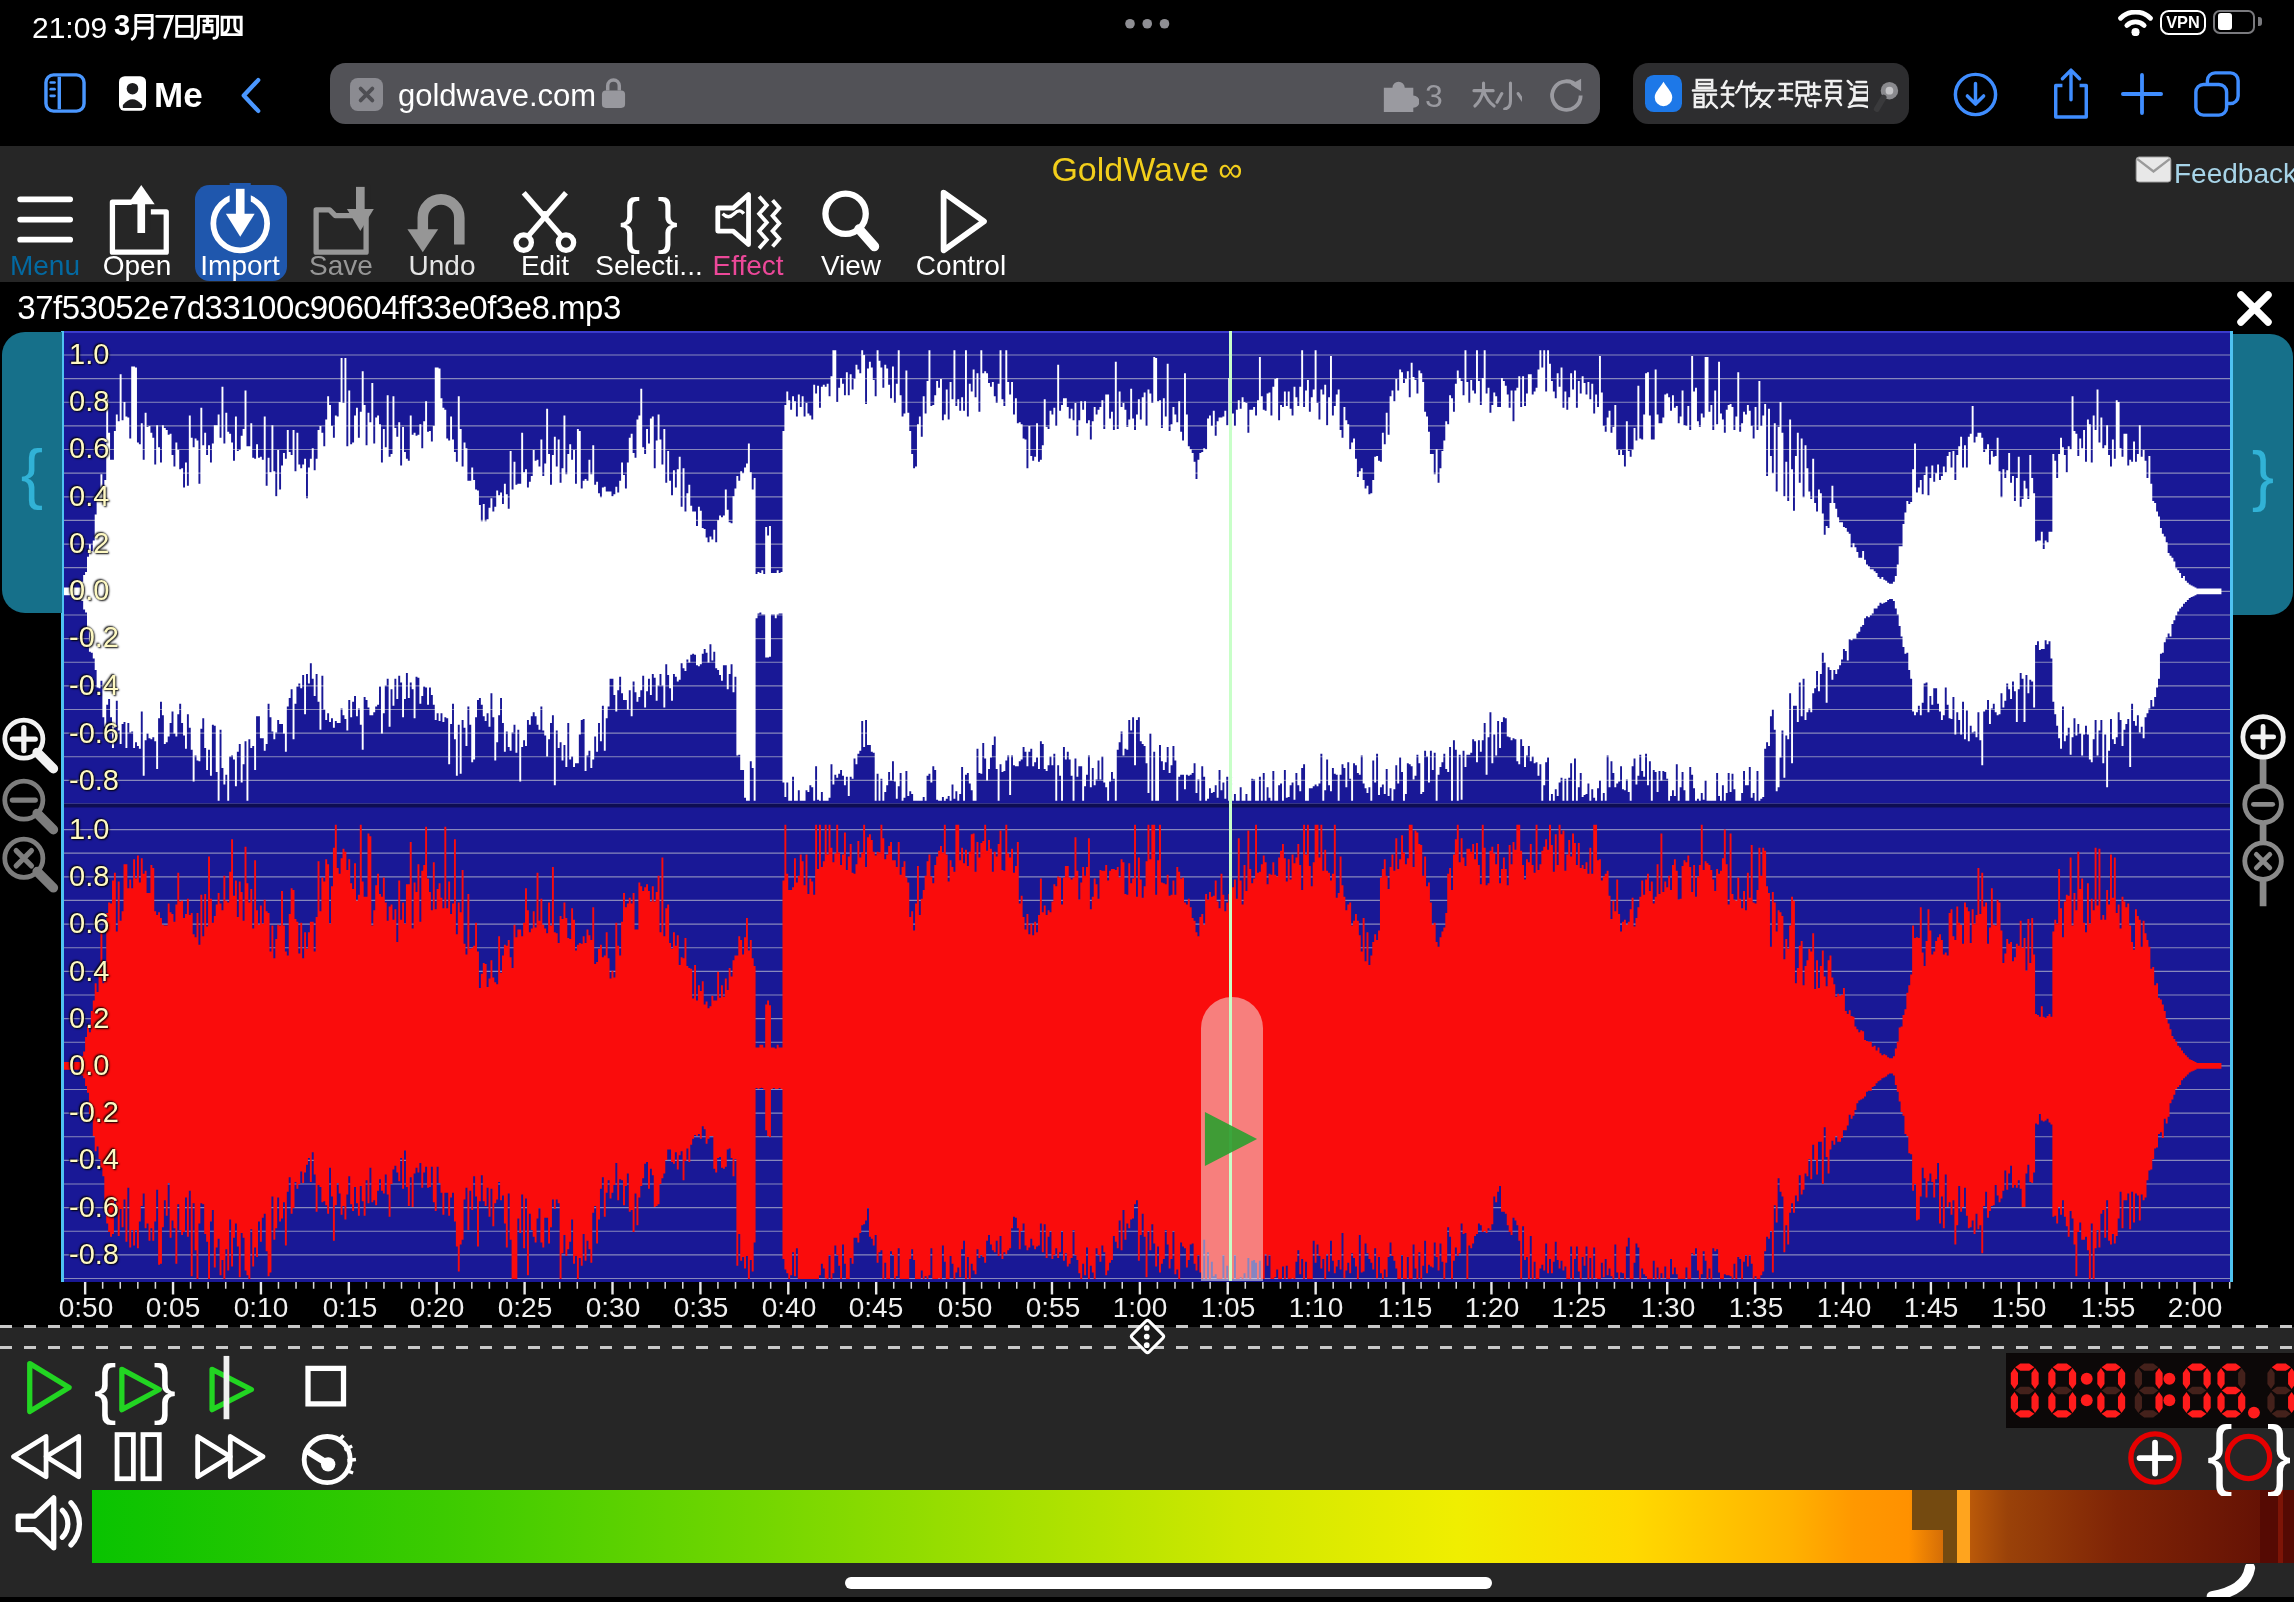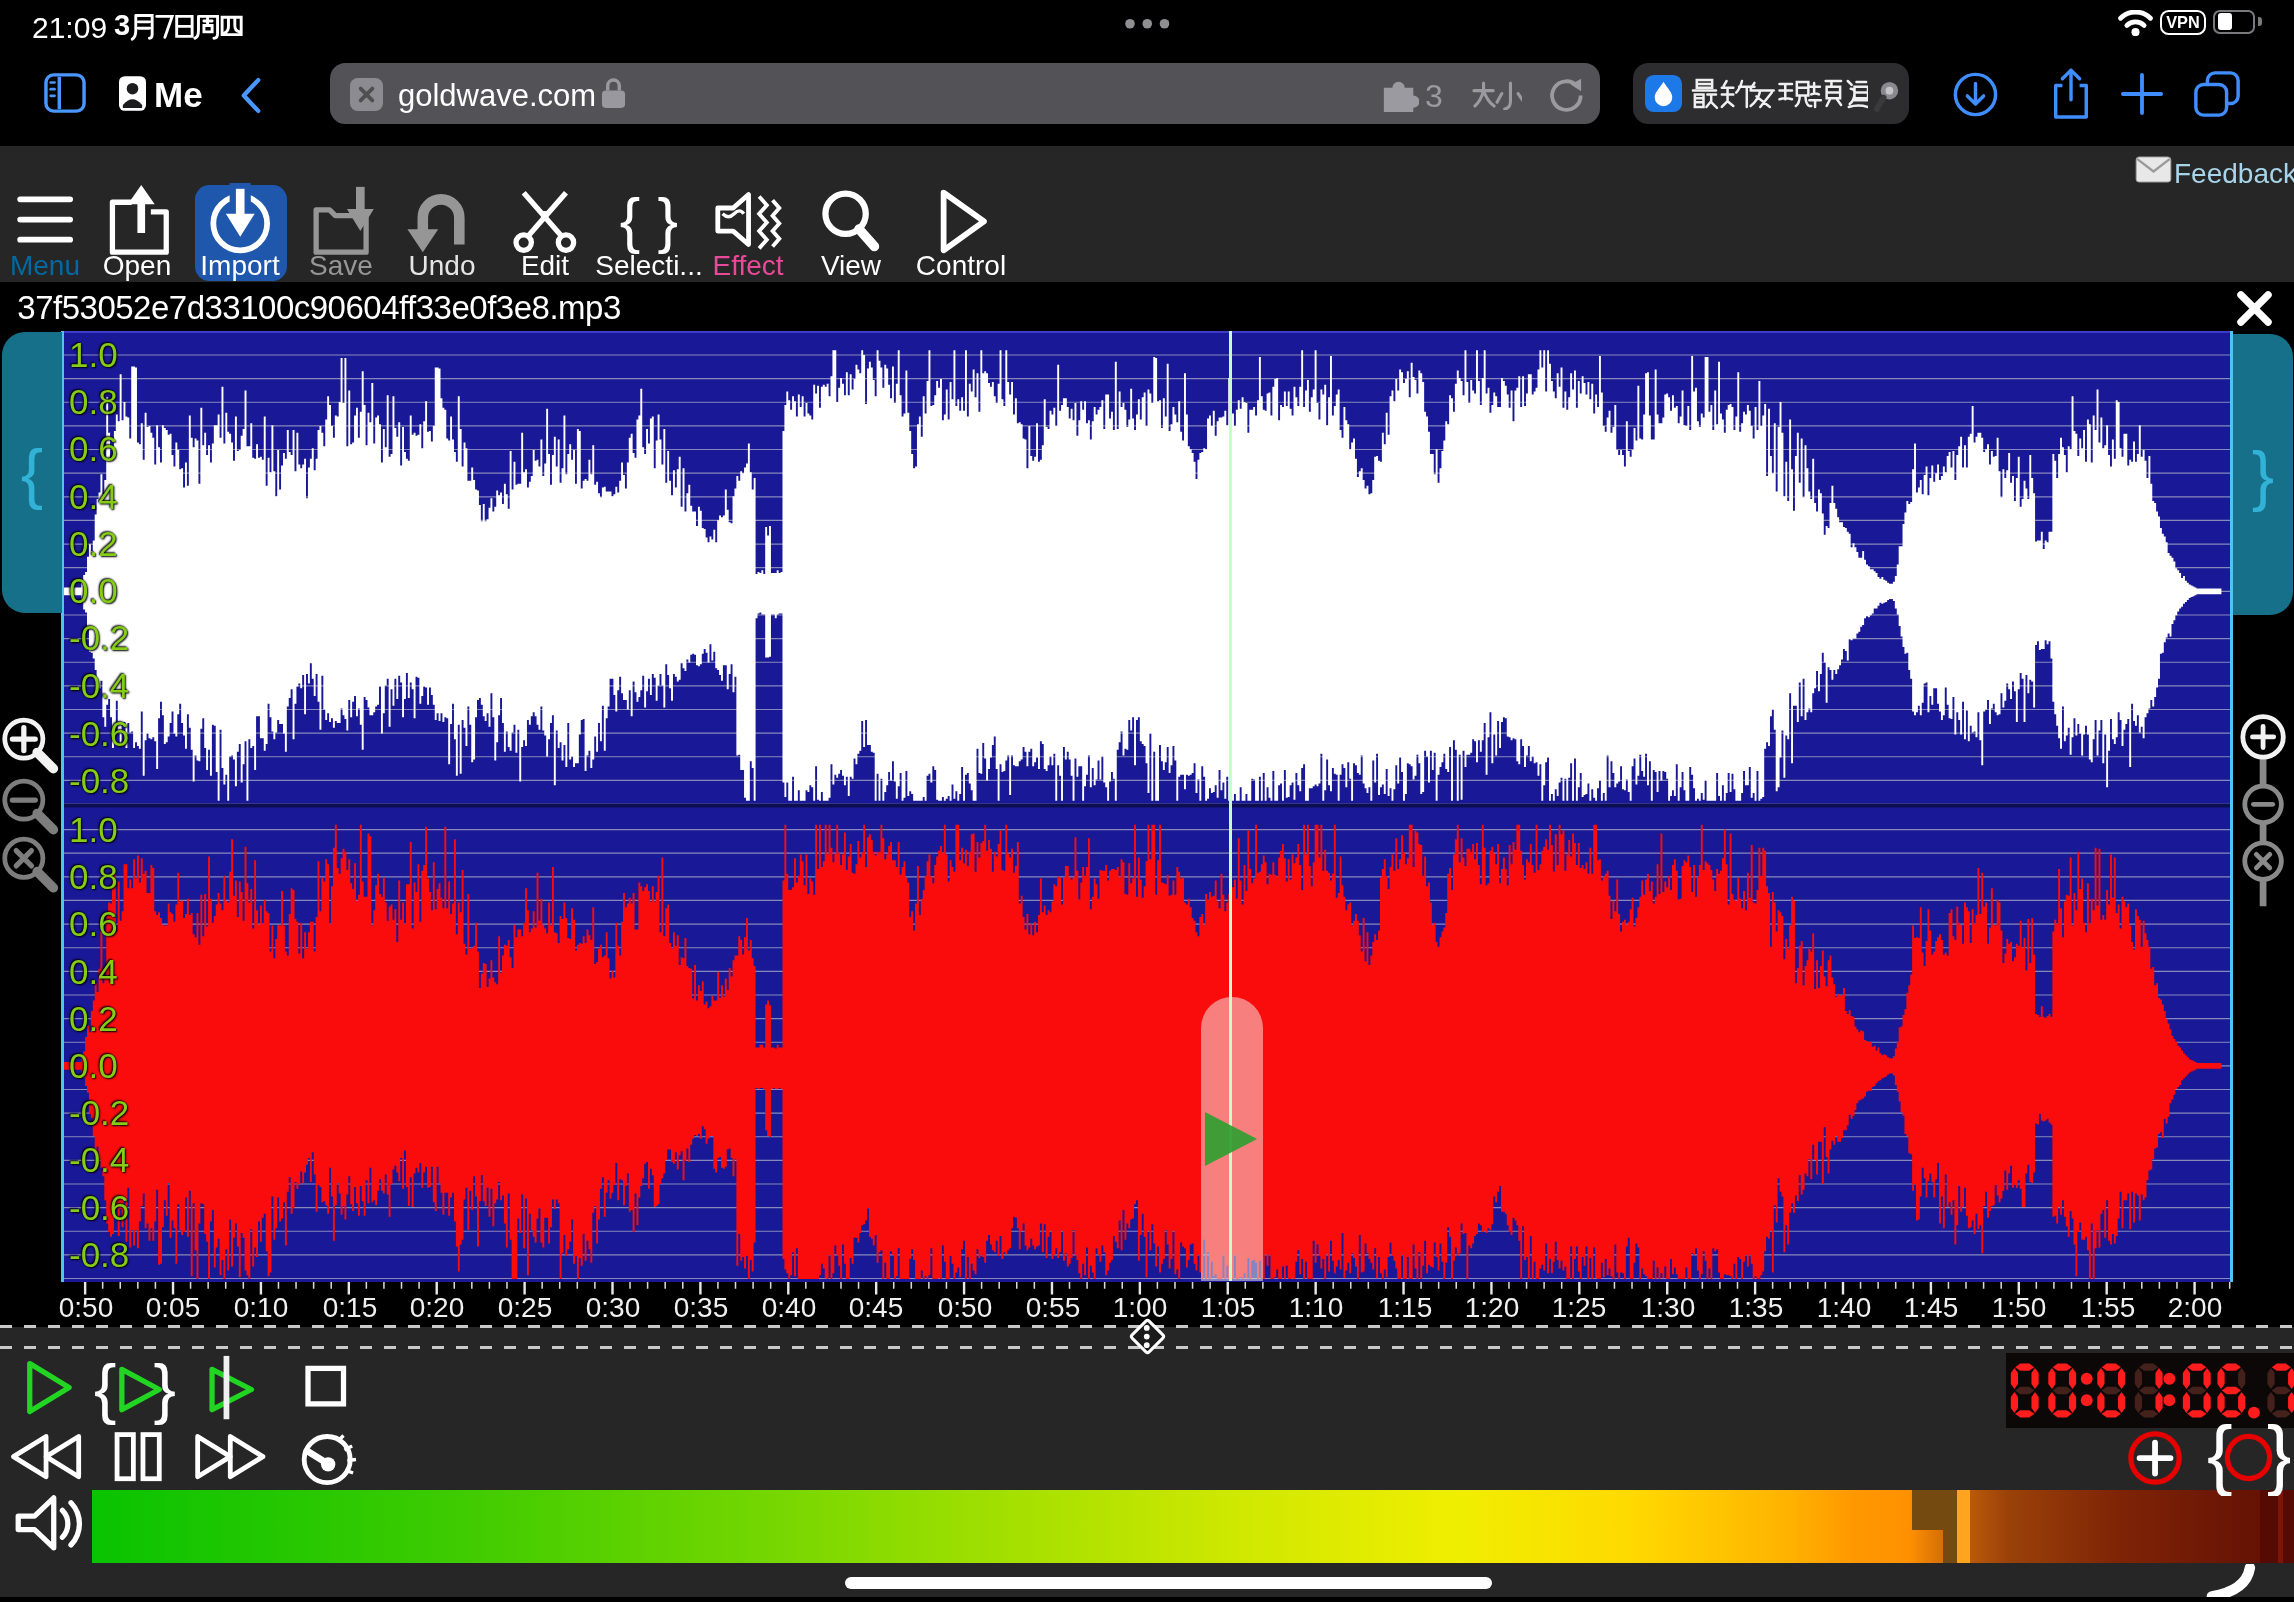--- a/index.html
+++ b/index.html
@@ -1,17 +1,17 @@
 <!DOCTYPE html>
 <html><head><meta charset="utf-8"><style>
 *{margin:0;padding:0;box-sizing:border-box}
 body{background:#000;font-family:"Liberation Sans",sans-serif}
 #screen{position:relative;width:2294px;height:1602px;background:#000;overflow:hidden}
 .abs{position:absolute}
-.lbl{position:absolute;color:#84cc16;font-size:35px;text-shadow:1px 1px 1.9px #000,-1px -1px 1.9px #000;line-height:29px}
+.lbl{position:absolute;color:#fef9c3;font-size:29px;text-shadow:1px 1px 1.9px #000,-1px -1px 1.9px #000;line-height:29px}
 .tlab{position:absolute;color:#f0f0f0;font-size:28px;line-height:28px;transform:translateX(-50%)}
 .blab{position:absolute;color:#fff;font-size:28px;line-height:28px;transform:translateX(-50%)}
 </style></head><body>
 <div id="screen">
 
 <div class="abs" style="left:32px;top:10.6px;color:#fff;font-size:30px;font-weight:normal">21:09</div>
 <div class="abs" style="left:114px;top:8.6px;width:129px;height:33px">
 <svg width="129" height="33" viewBox="0 0 142 34">
 <text x="0" y="28" font-size="32" font-weight="bold" fill="#fff" font-family="Liberation Sans">3</text>
 <g stroke="#fff" stroke-width="3.2" fill="none" stroke-linecap="round">
@@ -131,20 +131,21 @@
 <svg width="42" height="42" viewBox="0 0 44 44">
         <path d="M22 2 V42 M2 22 H42" stroke="#3f8dff" stroke-width="4" stroke-linecap="round"></path>
       </svg></div>
 <div class="abs" style="left:2193px;top:70px;width:48px;height:48px">
 <svg width="48" height="48" viewBox="0 0 50 50">
         <rect x="15" y="3" width="32" height="32" rx="8" fill="none" stroke="#3f8dff" stroke-width="3.6"></rect>
 <rect x="3" y="15" width="32" height="32" rx="8" fill="#000" stroke="#3f8dff" stroke-width="3.6"></rect>
       </svg></div>
 
 <div class="abs" style="left:0;top:146px;width:2294px;height:136px;background:#262626"></div>
+<div class="abs" style="left:0;top:150px;width:2294px;text-align:center;color:#f2ce1b;font-size:34px">GoldWave ∞</div>
 <div class="abs" style="left:2135px;top:156px;width:37px;height:27px">
 <svg width="37" height="27" viewBox="0 0 38 28">
         <rect x="1" y="1" width="36" height="26" rx="3" fill="#e8e8e8" stroke="#9a9a9a"></rect>
 <path d="M2 3 L19 16 L36 3" fill="none" stroke="#9a9a9a" stroke-width="2.5"></path>
       </svg></div>
 <div class="abs" style="left:2174px;top:158px;color:#a7d4e8;font-size:28px">Feedback</div>
 <div class="abs" style="left:195px;top:185px;width:92px;height:96px;background:#1f57ad;border-radius:14.4px"></div>
 <svg class="abs" style="left:0;top:183px" width="1057" height="100" viewBox="0 0 1100 104">
       <g stroke="#fff" stroke-width="6" stroke-linecap="round">
         <path d="M21 17 h52 M21 38 h52 M21 59 h52"></path>

